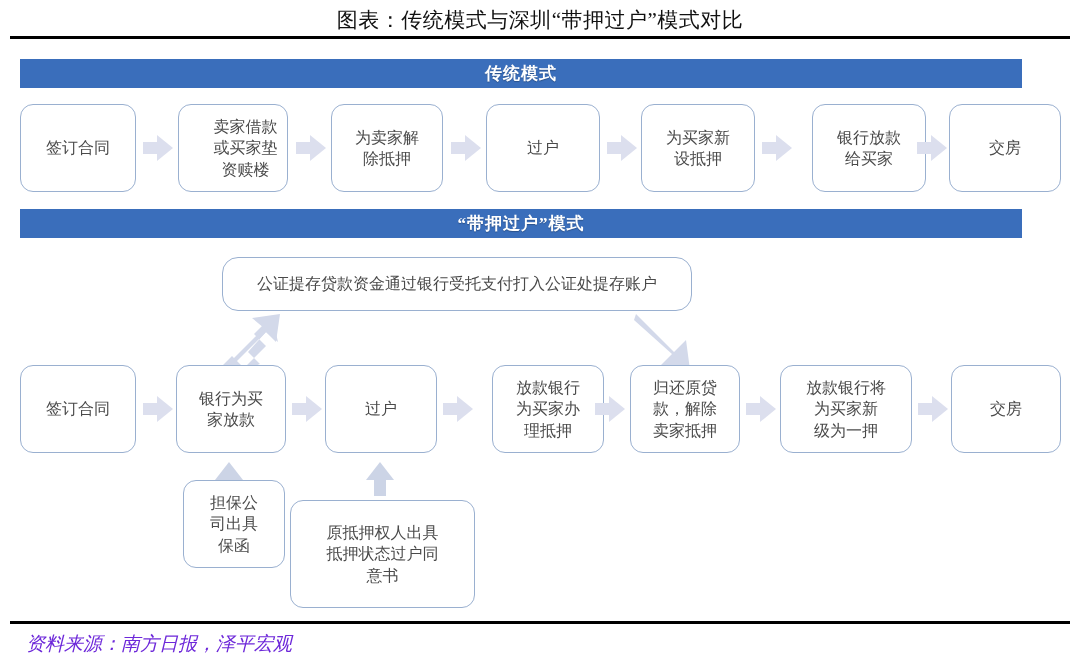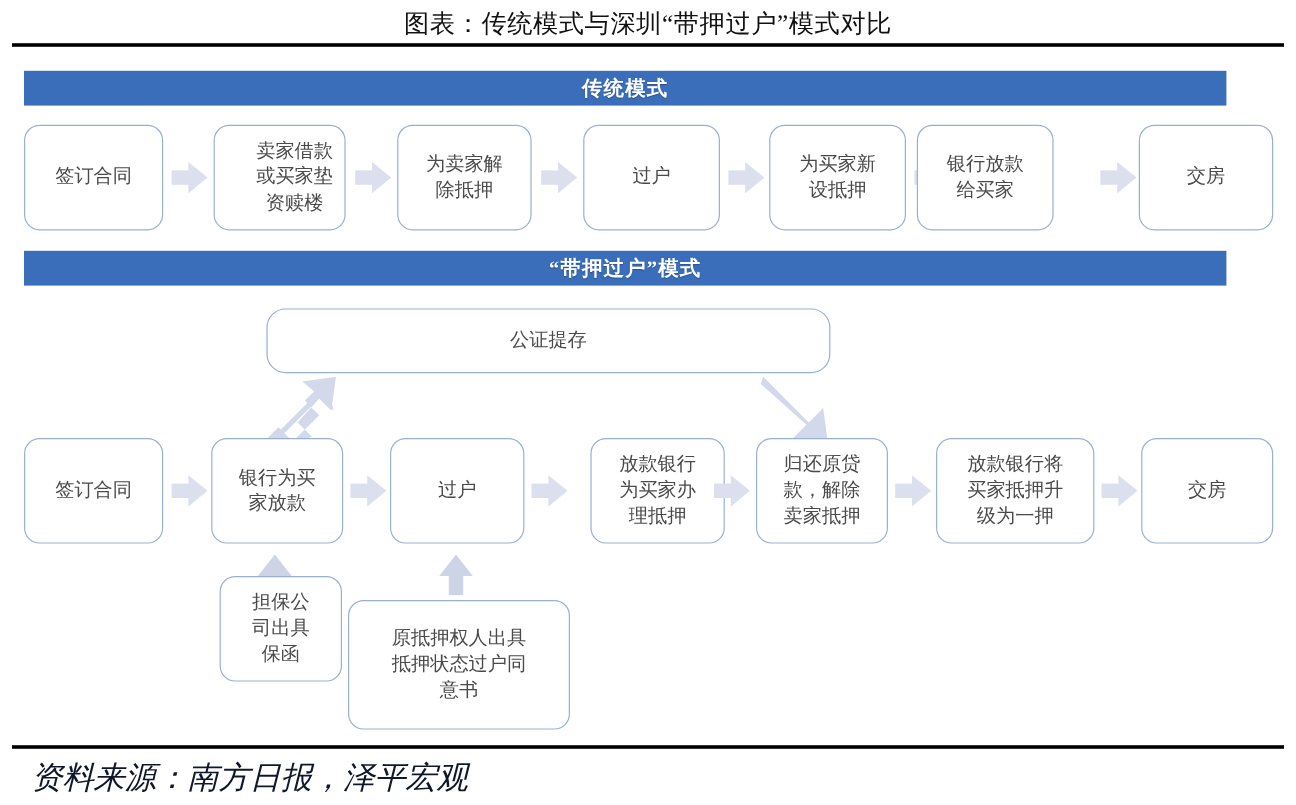--- a/index.html
+++ b/index.html
@@ -115,22 +115,22 @@
     border-bottom: 18px solid #ccd4e6;
   }
 
   .arrow-diag { position: absolute; }
   .arrow-diag svg { display: block; overflow: visible; }
 
   
   #source-note {
     position: absolute;
     left: 26px; top: 631px;
-    font-size: 26px;
-    color: #0f172a;
+    font-size: 19px;
+    color: #6d28d9;
     font-style: italic;
     font-family: "Liberation Serif", "DejaVu Serif", serif;
     white-space: nowrap;
   }
 </style>
 </head>
 <body>
 
 <div id="chart-title">图表：传统模式与深圳“带押过户”模式对比</div>
 
@@ -151,30 +151,31 @@
 除抵押</div>
 <div class="arrow-right" style="left:451px; top:135px;"></div>
 
 <div class="node" style="left:486px; top:104px; width:114px; height:88px;">过户</div>
 <div class="arrow-right" style="left:607px; top:135px;"></div>
 
 <div class="node" style="left:641px; top:104px; width:114px; height:88px;">为买家新
 设抵押</div>
 <div class="arrow-right" style="left:762px; top:135px;"></div>
 
-<div class="node" style="left:764px; top:104px; width:114px; height:88px;">银行放款
+<div class="node" style="left:812px; top:104px; width:114px; height:88px;">银行放款
 给买家</div>
 <div class="arrow-right" style="left:917px; top:135px;"></div>
 
 <div class="node" style="left:949px; top:104px; width:112px; height:88px;">交房</div>
 
 <div class="section-bar" id="bar-daiya">“带押过户”模式</div>
 
 <div class="node" id="node-notary" style="left:222px; top:257px; width:470px; height:54px; border-radius:16px;">
   <div style="font-size:16px; line-height:1.25;">公证提存</div>
+  <div style="font-size:16px; line-height:1.25;">贷款资金通过银行受托支付打入公证处提存账户</div>
 </div>
 
 <div class="arrow-diag" style="left:214px; top:312px;">
   <svg width="70" height="62" viewBox="0 0 70 62">
     <path d="M4 58 L18 44 L30 56 L52 34 L40 22 L58 4 L64 30 L52 20 L34 40 L46 52 L18 62 Z" fill="#d3d9ea"></path>
     <path d="M10 56 L50 16 L38 6 L66 2 L62 30 L52 20 L16 56 Z" fill="#d3d9ea"></path>
   </svg>
 </div>
 
 <div class="arrow-diag" style="left:632px; top:312px;">
@@ -197,21 +198,21 @@
 为买家办
 理抵押</div>
 <div class="arrow-right" style="left:595px; top:396px;"></div>
 
 <div class="node" style="left:630px; top:365px; width:110px; height:88px;">归还原贷
 款，解除
 卖家抵押</div>
 <div class="arrow-right" style="left:746px; top:396px;"></div>
 
 <div class="node" style="left:780px; top:365px; width:132px; height:88px;">放款银行将
-买家抵押升
+为买家新
 级为一押</div>
 <div class="arrow-right" style="left:918px; top:396px;"></div>
 
 <div class="node" style="left:951px; top:365px; width:110px; height:88px;">交房</div>
 
 <div class="arrow-up" style="left:215px; top:462px;"></div>
 <div class="arrow-up" style="left:366px; top:462px;"></div>
 
 <div class="node" style="left:183px; top:480px; width:102px; height:88px;">担保公
 司出具

